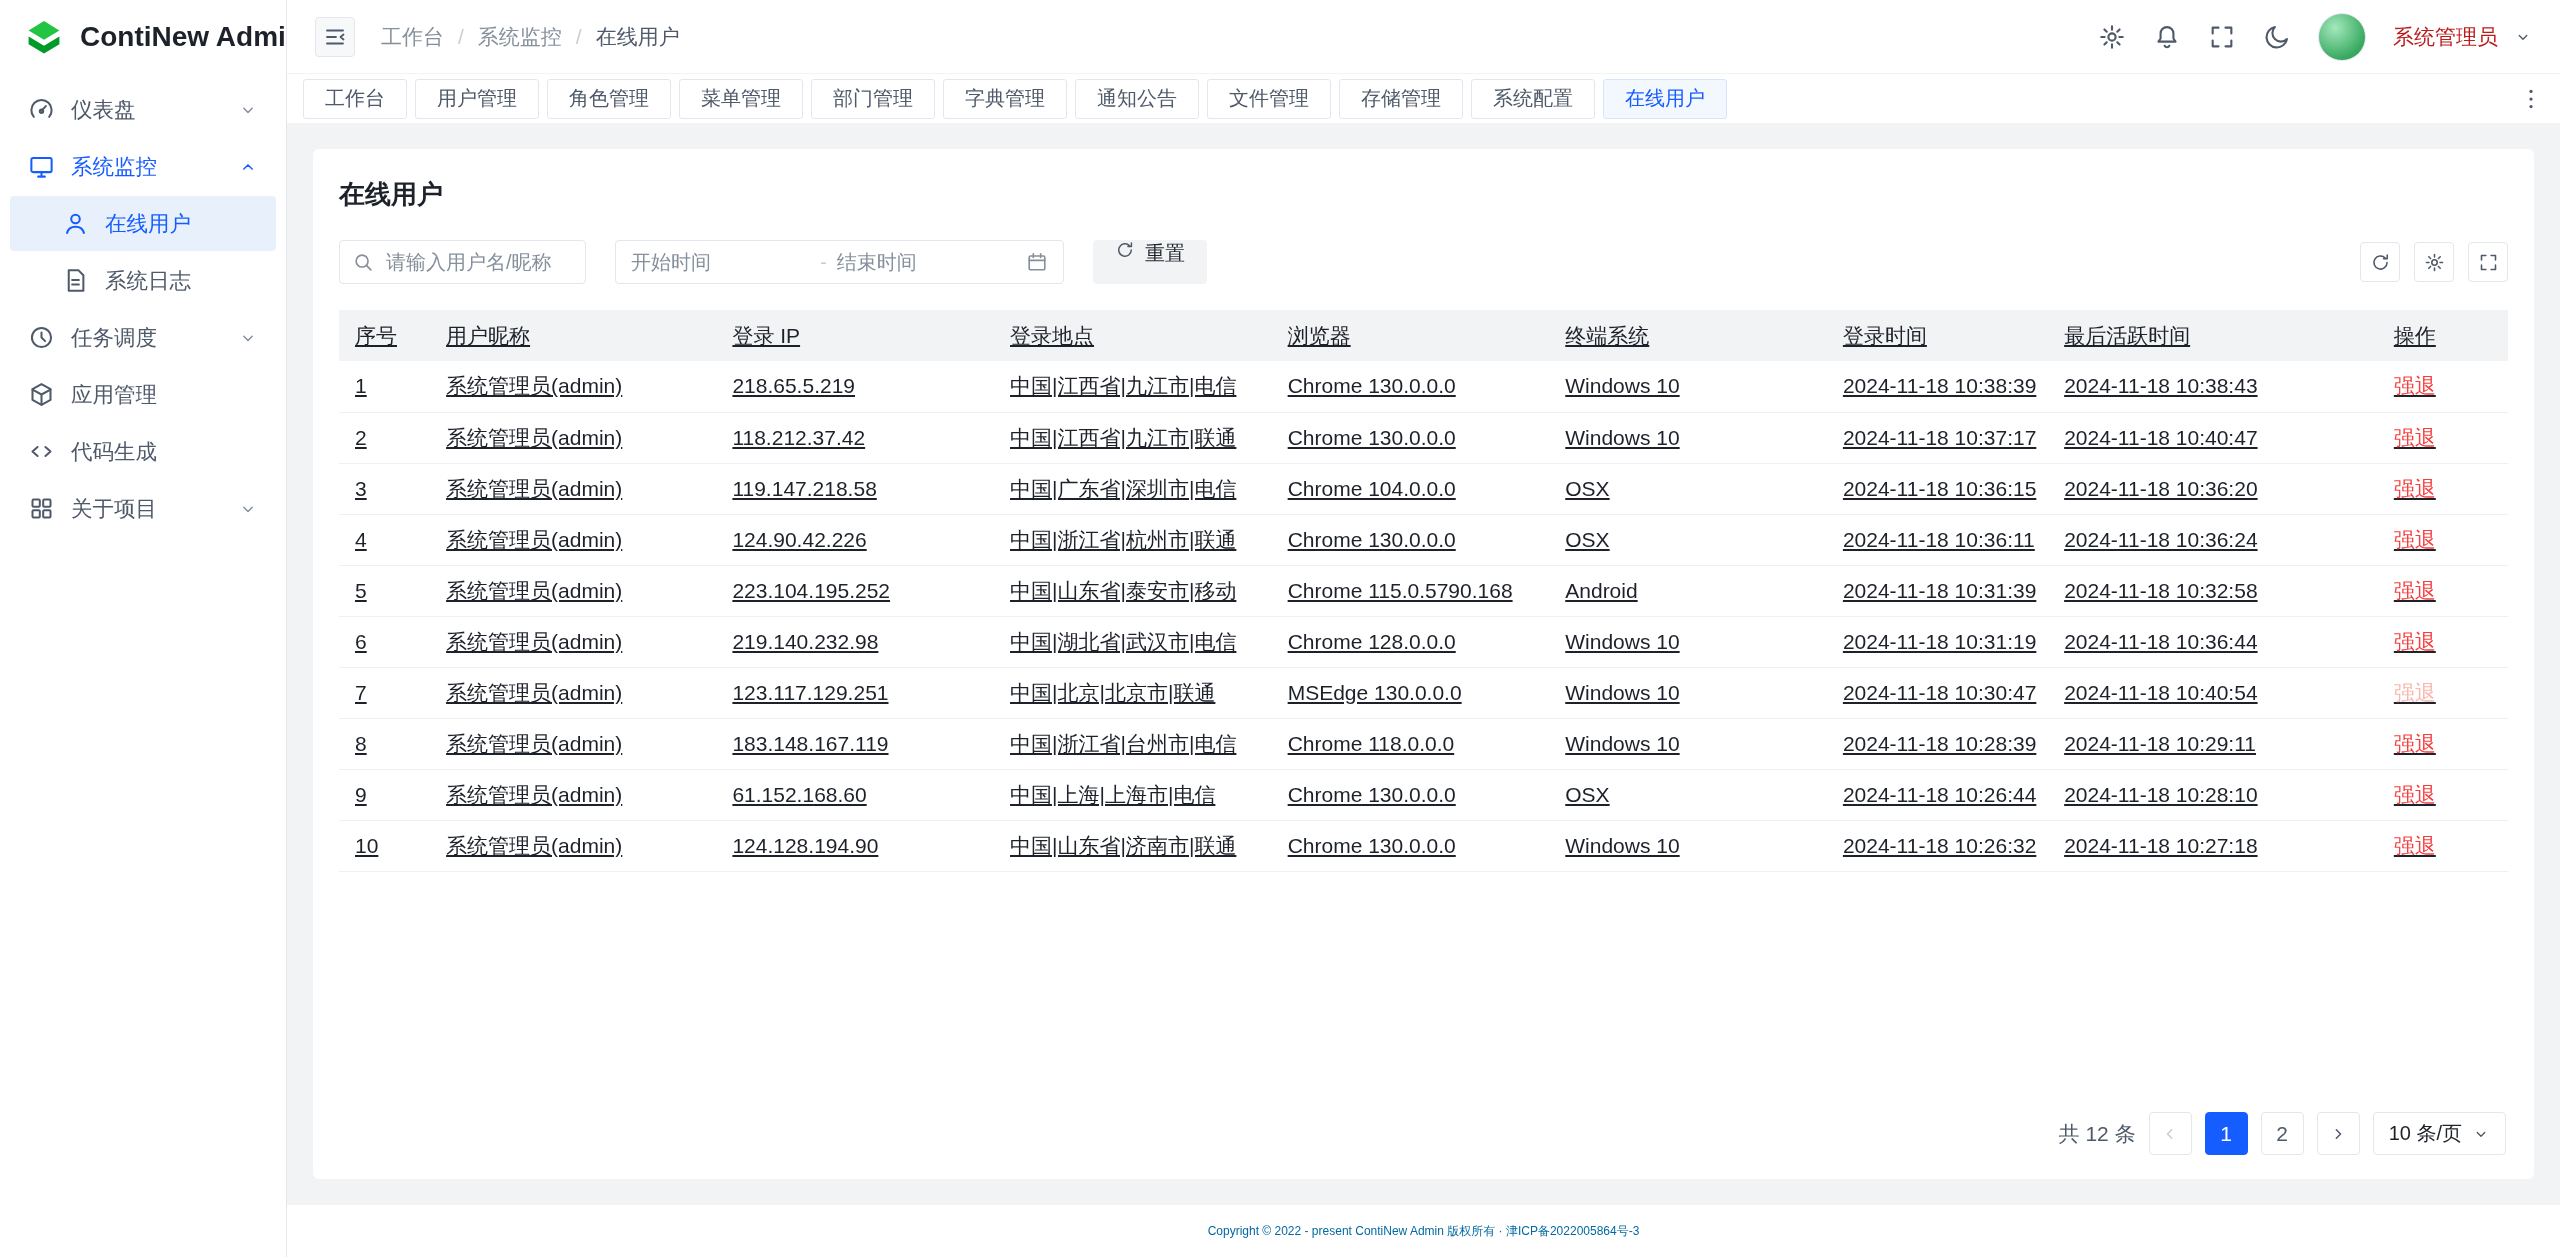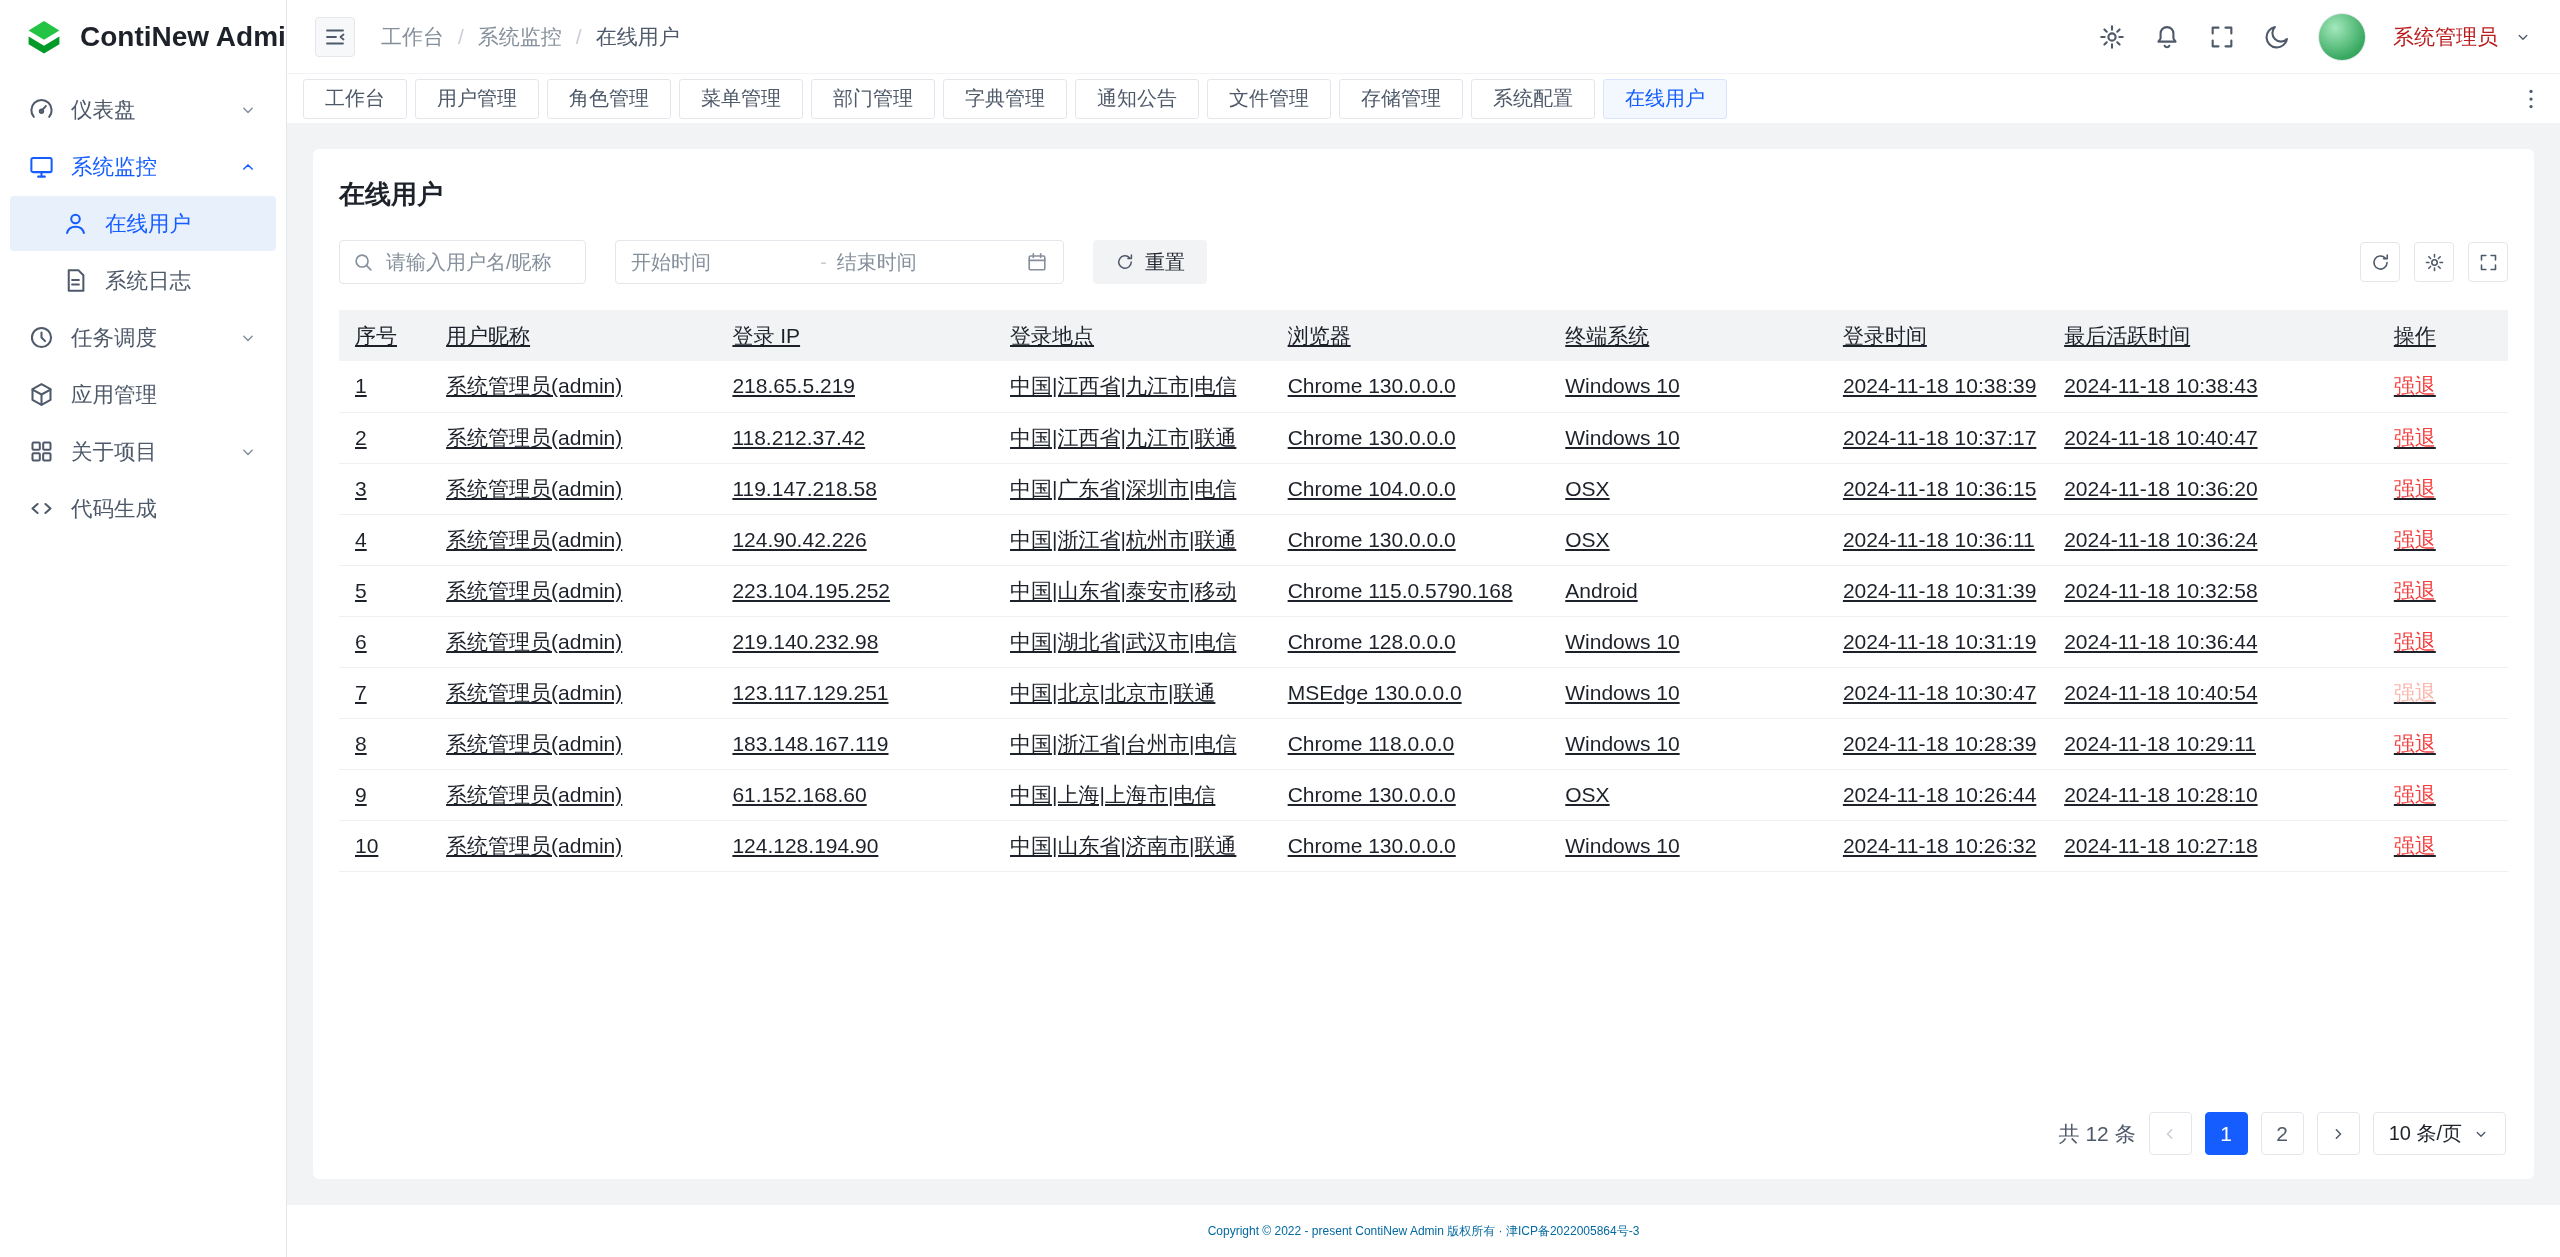--- a/index.html
+++ b/index.html
@@ -53,21 +53,21 @@
 
   .filter-row{ display:flex; align-items:center; gap:29px; margin-bottom:26px; }
   .search-box{ position:relative; width:247px; height:44px; flex:none; }
   .search-box .icon{ position:absolute; left:13px; top:50%; transform:translateY(-50%); width:22px; height:22px; color:#86909C; }
   .search-box input{ width:100%; height:100%; border:1px solid #E5E6EB; border-radius:4px; background:#fff; padding:0 14px 0 46px; font:inherit; font-size:20px; color:#1D2129; outline:none; }
   .search-box input::placeholder{ color:#86909C; }
   .range-picker{ width:449px; height:44px; flex:none; border:1px solid #E5E6EB; border-radius:4px; background:#fff; display:flex; align-items:center; gap:10px; padding:0 15px; color:#86909C; font-size:20px; cursor:pointer; }
   .range-picker .ph{ flex:1; white-space:nowrap; overflow:hidden; }
   .range-picker .sep{ color:#C9CDD4; }
   .range-picker .icon{ width:22px; height:22px; color:#86909C; }
-  .reset-btn{ height:44px; padding:0 22px; border:none; border-radius:4px; background:#F2F3F5; color:#1D2129; font:inherit; font-size:20px; display:flex; align-items:center; gap:10px; cursor:pointer; }
+  .reset-btn{ height:44px; padding:0 22px; border:none; border-radius:4px; background:#F2F3F5; color:#1D2129; font:inherit; font-size:20px; display:flex; align-items:flex-start; gap:10px; cursor:pointer; }
   .reset-btn .icon{ width:20px; height:20px; color:#4E5969; }
   .spacer{ flex:1; }
   .toolbar{ display:flex; gap:14px; }
   .tool-btn{ width:40px; height:40px; border:1px solid #E5E6EB; border-radius:4px; background:#fff; display:flex; align-items:center; justify-content:center; color:#4E5969; cursor:pointer; }
   .tool-btn .icon{ width:21px; height:21px; }
 
   .table-wrap{ flex:1; min-height:0; overflow:hidden; }
   table{ width:100%; border-collapse:collapse; table-layout:fixed; font-size:21px;text-decoration:underline; }
   thead th{ background:#F2F3F5; height:51px; text-align:left; padding:0 16px; font-weight:500; color:#1D2129; white-space:nowrap; }
   tbody td{ height:51px; padding:0 16px; border-bottom:1px solid #EDEFF2; color:#1D2129; white-space:nowrap; overflow:hidden; }
@@ -165,40 +165,40 @@
           <svg viewBox="0 0 24 24" fill="none" stroke="currentColor" stroke-width="1.8" stroke-linecap="round" stroke-linejoin="round">
             <path d="M12 2.8l8 4.4v9.6l-8 4.4-8-4.4V7.2z"></path>
             <path d="M12 12l8-4.4M12 12 4 7.6M12 12v9.2"></path>
           </svg>
         </span>
         <span class="menu-label">应用管理</span>
       </div>
       <div class="menu-item">
         <span class="icon ">
           <svg viewBox="0 0 24 24" fill="none" stroke="currentColor" stroke-width="1.8" stroke-linecap="round" stroke-linejoin="round">
+            <path d="M8.5 8 4 12l4.5 4M15.5 8 20 12l-4.5 4"></path>
+          </svg>
+        </span>
+        <span class="menu-label">代码生成</span>
+      </div>
+      <div class="menu-item">
+        <span class="icon ">
+          <svg viewBox="0 0 24 24" fill="none" stroke="currentColor" stroke-width="1.8" stroke-linecap="round" stroke-linejoin="round">
             <rect x="4" y="4" width="6.5" height="6.5" rx="1"></rect>
             <rect x="13.5" y="4" width="6.5" height="6.5" rx="1"></rect>
             <rect x="4" y="13.5" width="6.5" height="6.5" rx="1"></rect>
             <rect x="13.5" y="13.5" width="6.5" height="6.5" rx="1"></rect>
           </svg>
         </span>
         <span class="menu-label">关于项目</span>
         <span class="icon chev">
           <svg viewBox="0 0 24 24" fill="none" stroke="currentColor" stroke-width="1.8" stroke-linecap="round" stroke-linejoin="round">
             <path d="M7 10l5 5 5-5"></path>
           </svg>
         </span>
-      </div>
-      <div class="menu-item">
-        <span class="icon ">
-          <svg viewBox="0 0 24 24" fill="none" stroke="currentColor" stroke-width="1.8" stroke-linecap="round" stroke-linejoin="round">
-            <path d="M8.5 8 4 12l4.5 4M15.5 8 20 12l-4.5 4"></path>
-          </svg>
-        </span>
-        <span class="menu-label">代码生成</span>
       </div>
     </nav>
 </aside>
 
 <div class="main">
 
   <header class="topbar">
     <button class="collapse-btn">
       <span class="icon">
           <svg viewBox="0 0 24 24" fill="none" stroke="currentColor" stroke-width="1.8" stroke-linecap="round" stroke-linejoin="round">

